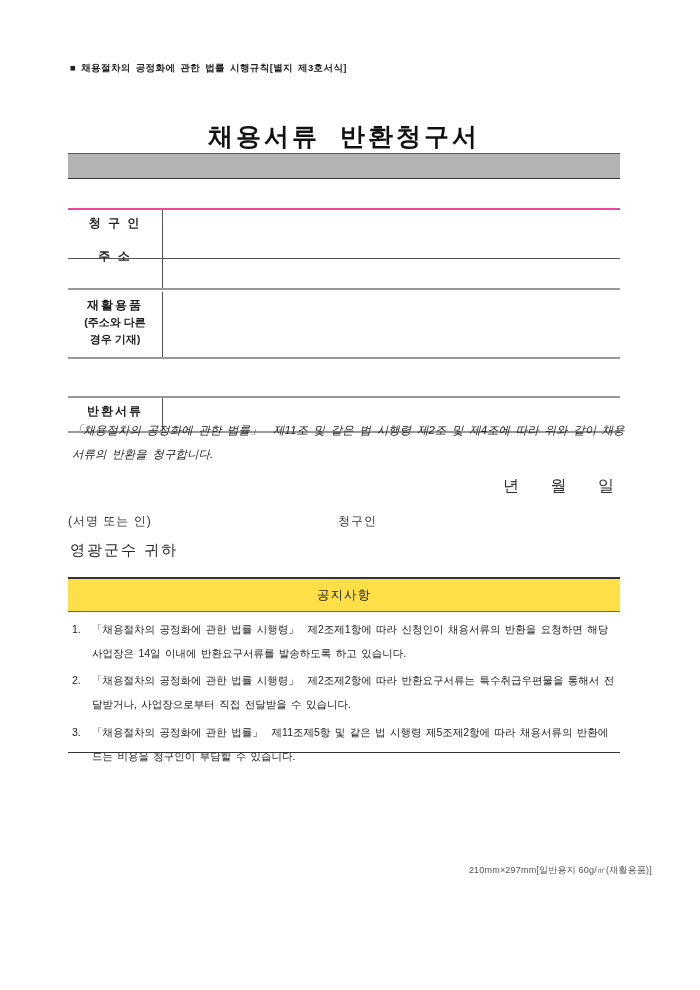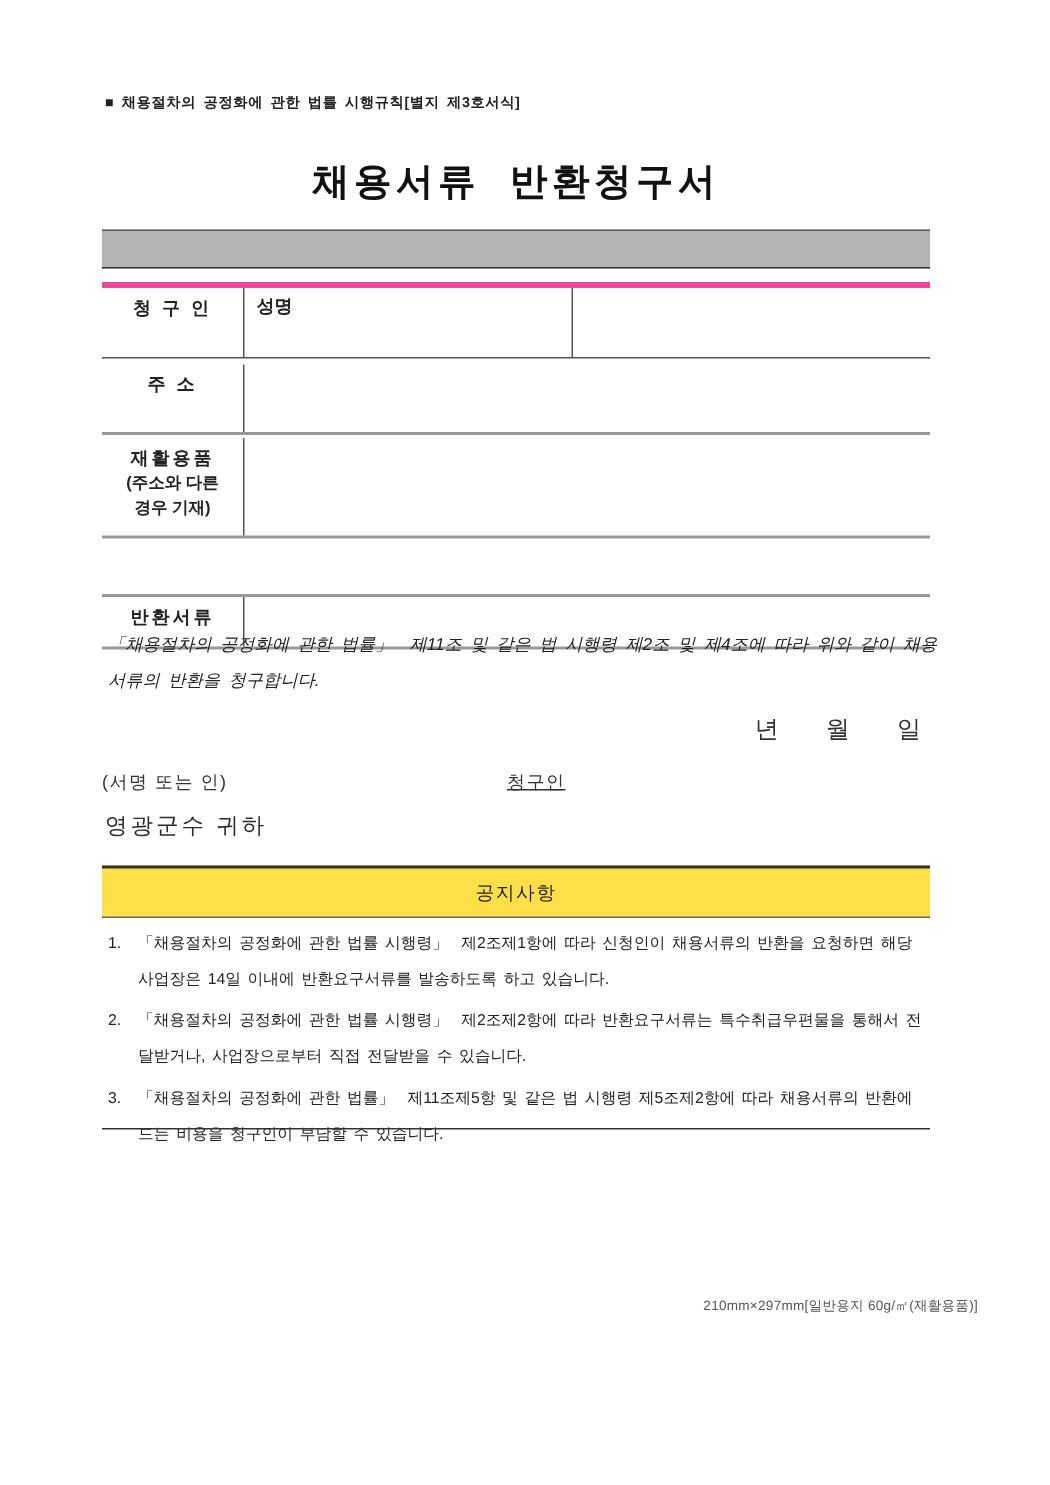--- a/index.html
+++ b/index.html
@@ -8,31 +8,31 @@
     position:relative; width:700px; height:990px; margin:0 auto;
     background:#ffffff; color:#1c1c1c; overflow:hidden;
   }
   .abs { position:absolute; }
 
   .form-note {
     left:70px; top:62px; font-size:9.5px; font-weight:bold;
     letter-spacing:0.4px; word-spacing:2px; color:#222;
   }
   .title {
-    left:0; top:104px; width:688px; text-align:center;
+    left:0; top:120px; width:688px; text-align:center;
     font-size:25px; font-weight:bold; letter-spacing:3px; color:#111;
   }
   .header-bar {
     left:68px; top:153px; width:552px; height:26px;
     background:#b3b3b3; border-top:1px solid #5a5a5a; border-bottom:1px solid #333;
   }
 
   
   .trow { left:68px; width:552px; display:flex; }
-  .row-a { top:188px; height:51px; border-top:4px solid #ec4899; border-bottom:1px solid #555; }
+  .row-a { top:208px; height:51px; border-top:2px solid #ec4899; border-bottom:1px solid #555; }
   .row-b { top:243px; height:47px; border-bottom:2px solid #999; }
   .row-c { top:292px; height:67px; border-bottom:2px solid #999; }
   .row-d { top:396px; height:37px; border-top:2px solid #999; border-bottom:2px solid #999; }
 
   .lblcell {
     width:95px; flex:0 0 95px; border-right:1px solid #555;
     text-align:center; padding-top:5px;
     font-weight:bold; font-size:12px; letter-spacing:2px; color:#222;
   }
   .lblcell .sub { display:block; font-size:11px; letter-spacing:0; line-height:1.55; }
@@ -42,21 +42,21 @@
 
   .declaration {
     left:68px; top:418px; width:560px; padding-left:4px;
     font-size:11.5px; line-height:2.1; word-spacing:2.5px; color:#222;font-style:italic;
   }
   .dateline {
     left:68px; top:476px; width:546px; text-align:right;
     font-size:16px; color:#333;
   }
   .dateline span { margin-left:27px; }
-  .sig-claimant { left:338px; top:513px; font-size:12px; letter-spacing:1px; color:#333;text-decoration:underline; }
+  .sig-claimant { left:338px; top:513px; font-size:12px; letter-spacing:1px; color:#333; }
   .sig-note { left:68px; top:513px; width:546px; text-align:left; font-size:12px; letter-spacing:1px; color:#333; }
   .addressee { left:70px; top:541px; font-size:15px; letter-spacing:2px; color:#2a2a2a; }
 
   .notice-bar {
     left:68px; top:577px; width:552px; height:35px;
     background:#fde047; border-top:2px solid #333; border-bottom:1px solid #666;
     display:flex; align-items:center; justify-content:center;
     font-size:12.5px; letter-spacing:1px; color:#222;
   }
   .notice-list { left:72px; top:617px; width:550px; }
@@ -73,24 +73,20 @@
 <div class="page">
 
   <div class="abs form-note">■ 채용절차의 공정화에 관한 법률 시행규칙[별지 제3호서식]</div>
 
   <div class="abs title">채용서류&nbsp; 반환청구서</div>
 
   <div class="abs header-bar"></div>
 
   <div class="abs trow row-a">
     <div class="lblcell">청 구 인</div>
-    <div class="fieldcell cell-name">
-      <span>성명</span>
-      <span></span>
-    </div>
   </div>
 
   <div class="abs trow row-b">
     <div class="lblcell">주 소</div>
     <div class="fieldcell fill"></div>
   </div>
 
   <div class="abs trow row-c">
     <div class="lblcell">
       <span>재활용품</span>

